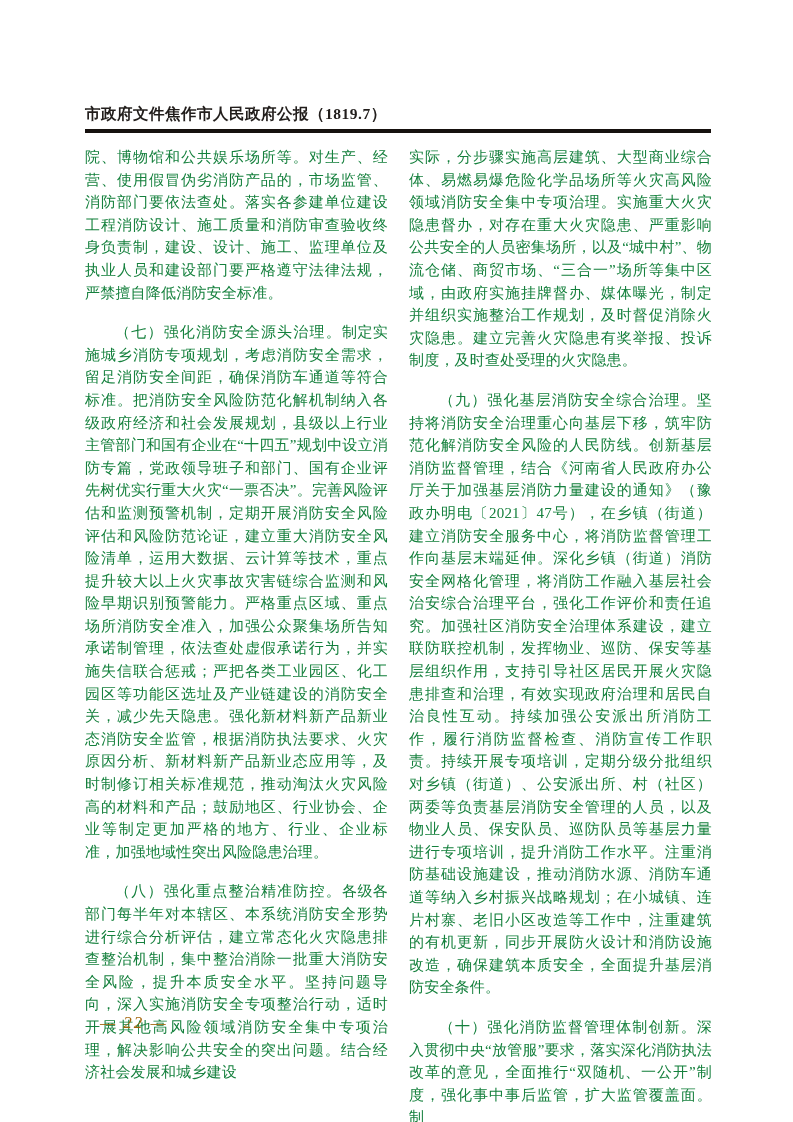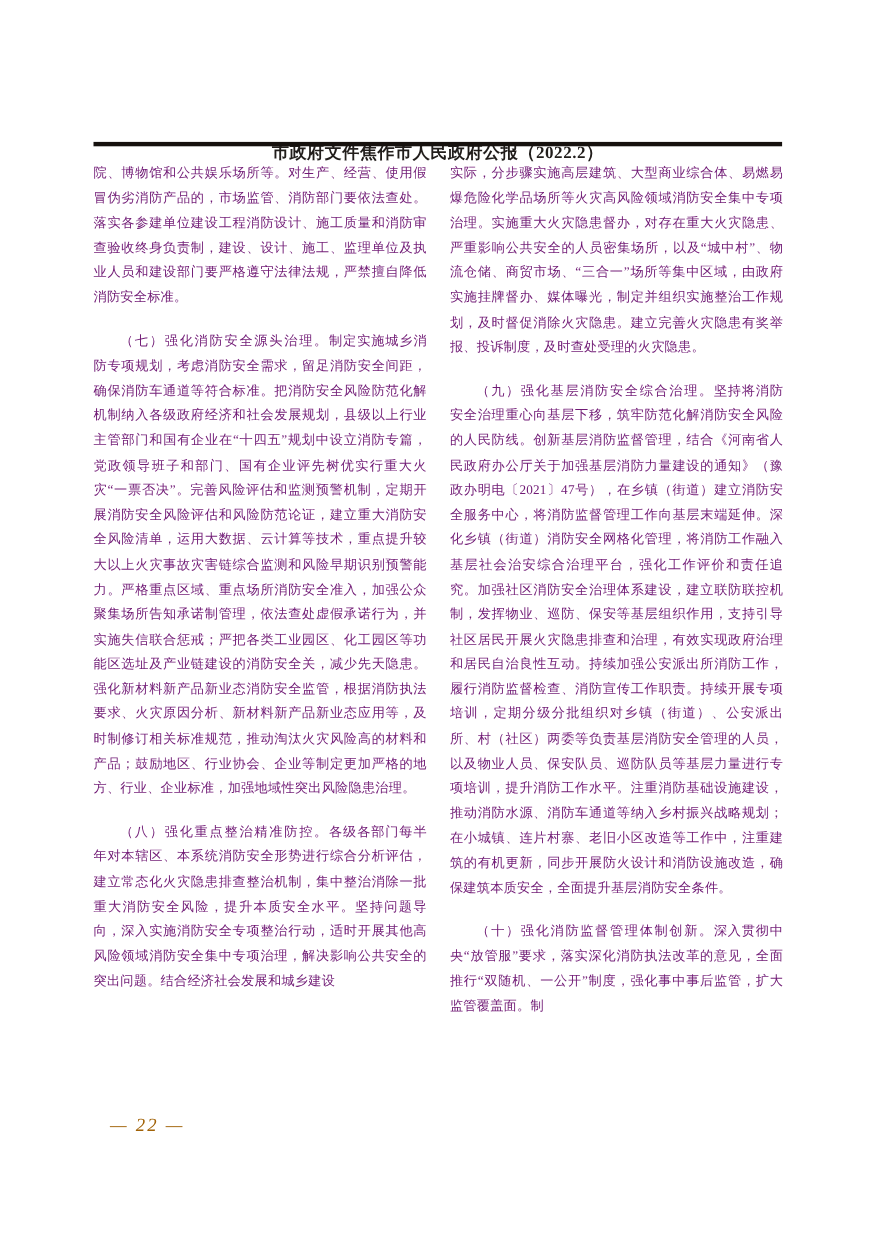--- a/index.html
+++ b/index.html
@@ -13,26 +13,25 @@
     font-family: "Liberation Serif", "DejaVu Serif", serif;
     color: #211d1b;
     overflow: hidden;
   }
   .page-header {
     position: absolute;
     left: 85px;
     top: 104px;
     width: 626px;
     display: flex;
-    justify-content: center;
+    justify-content: flex-start;
     align-items: flex-end;
     font-size: 15.5px;
     font-weight: bold;
     letter-spacing: 0.5px;
-    margin-top: 25px;
   }
   .header-rule {
     position: absolute;
     left: 85px;
     top: 129px;
     width: 626px;
     height: 3.5px;
     background: #16110e;
   }
   .columns {
@@ -41,26 +40,26 @@
     top: 146px;
     width: 627px;
     display: flex;
     gap: 21px;
   }
   .col {
     width: 303px;
     flex: 0 0 303px;
   }
   .para {
-    font-size: 12px;
+    font-size: 15px;
     line-height: 22.6px;
     text-align: justify;
     text-justify: inter-character;
     letter-spacing: 0.2px;
-    color: #701a75;
+    color: #15803d;
   }
   .para.indent { text-indent: 2em; margin-top: 17px; }
   .item-heading {
     letter-spacing: 1px;
   }
   .page-number {
     position: absolute;
     left: 100px;
     top: 1013px;
     font-size: 17px;
@@ -69,21 +68,21 @@
     font-style: italic;
   }
 </style>
 </head>
 <body>
 
 <div class="page">
 
   <div class="page-header">
     <span>市政府文件</span>
-    <span>焦作市人民政府公报（2022.2）</span>
+    <span>焦作市人民政府公报（1819.7）</span>
   </div>
   <div class="header-rule"></div>
 
   <div class="columns">
 
     <div class="col">
       <p class="para"><span>院、博物馆和公共娱乐场所等。对生产、经营、使用假冒伪劣消防产品的，市场监管、消防部门要依法查处。落实各参建单位建设工程消防设计、施工质量和消防审查验收终身负责制，建设、设计、施工、监理单位及执业人员和建设部门要严格遵守法律法规，严禁擅自降低消防安全标准。</span></p>
       <p class="para indent"><span class="item-heading">（七）强化消防安全源头治理。</span><span>制定实施城乡消防专项规划，考虑消防安全需求，留足消防安全间距，确保消防车通道等符合标准。把消防安全风险防范化解机制纳入各级政府经济和社会发展规划，县级以上行业主管部门和国有企业在“十四五”规划中设立消防专篇，党政领导班子和部门、国有企业评先树优实行重大火灾“一票否决”。完善风险评估和监测预警机制，定期开展消防安全风险评估和风险防范论证，建立重大消防安全风险清单，运用大数据、云计算等技术，重点提升较大以上火灾事故灾害链综合监测和风险早期识别预警能力。严格重点区域、重点场所消防安全准入，加强公众聚集场所告知承诺制管理，依法查处虚假承诺行为，并实施失信联合惩戒；严把各类工业园区、化工园区等功能区选址及产业链建设的消防安全关，减少先天隐患。强化新材料新产品新业态消防安全监管，根据消防执法要求、火灾原因分析、新材料新产品新业态应用等，及时制修订相关标准规范，推动淘汰火灾风险高的材料和产品；鼓励地区、行业协会、企业等制定更加严格的地方、行业、企业标准，加强地域性突出风险隐患治理。</span></p>
       <p class="para indent"><span class="item-heading">（八）强化重点整治精准防控。</span><span>各级各部门每半年对本辖区、本系统消防安全形势进行综合分析评估，建立常态化火灾隐患排查整治机制，集中整治消除一批重大消防安全风险，提升本质安全水平。坚持问题导向，深入实施消防安全专项整治行动，适时开展其他高风险领域消防安全集中专项治理，解决影响公共安全的突出问题。结合经济社会发展和城乡建设</span></p>
     </div>

